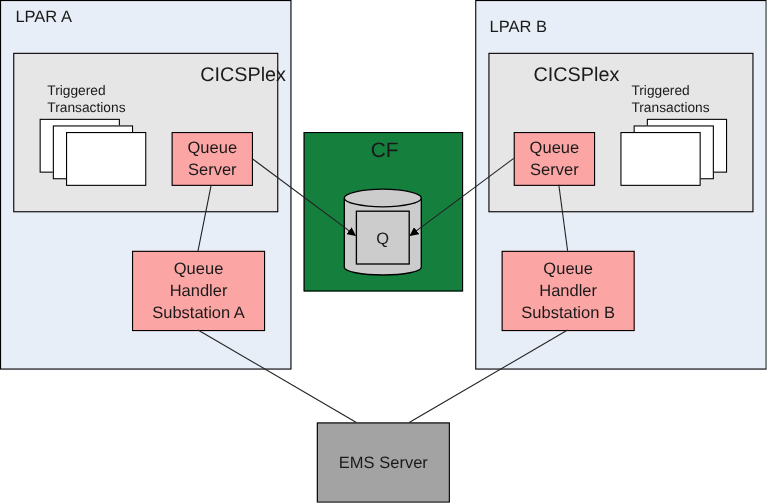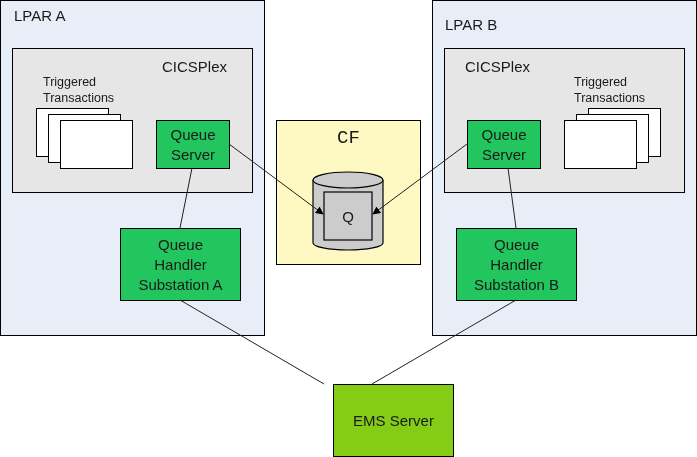--- a/index.html
+++ b/index.html
@@ -1,29 +1,29 @@
 <!DOCTYPE html>
 <html><head>
 <meta charset="utf-8">
 <style>
   html, body { margin:0; padding:0; background:#ffffff; }
   body { width:697px; height:457px; position:relative; overflow:hidden;
          font-family:"Liberation Sans", sans-serif; color:#1a1a1a; }
   .box { position:absolute; box-sizing:border-box; border:1.5px solid #000; }
   .lpar { background:#e8eef8; }
   .plex { background:#e6e6e6; }
-  .comp { background:#22c55e; display:flex; align-items:center; justify-content:center;
+  .comp { background:#fca5a5; display:flex; align-items:center; justify-content:center;
           text-align:center; font-size:15px; line-height:20px; white-space:pre-line; }
   .page { background:#ffffff; }
-  .cf { background:#fef9c3;font-family:Liberation Mono, monospace; }
-  .ems { background:#84cc16; display:flex; align-items:center; justify-content:center;
-         font-size:15px;margin-left:45px; }
+  .cf { background:#15803d; }
+  .ems { background:#a3a3a3; display:flex; align-items:center; justify-content:center;
+         font-size:15px; }
   .label { position:absolute; white-space:nowrap; }
   .lpar-title { font-size:15px; }
-  .plex-title { font-size:15px; }
+  .plex-title { font-size:18px;margin-left:20px; }
   .trig-title { font-size:12.5px; line-height:16px; text-align:left; white-space:pre-line; }
   .cf-title { font-size:19px; }
   svg.links { position:absolute; left:0; top:0; pointer-events:none; }
 </style>
 </head>
 <body>
 
 <div class="box lpar" style="left:0;top:0;width:265px;height:336px;">
   <span class="label lpar-title" style="left:13px;top:6px;">LPAR A</span>
 </div>

